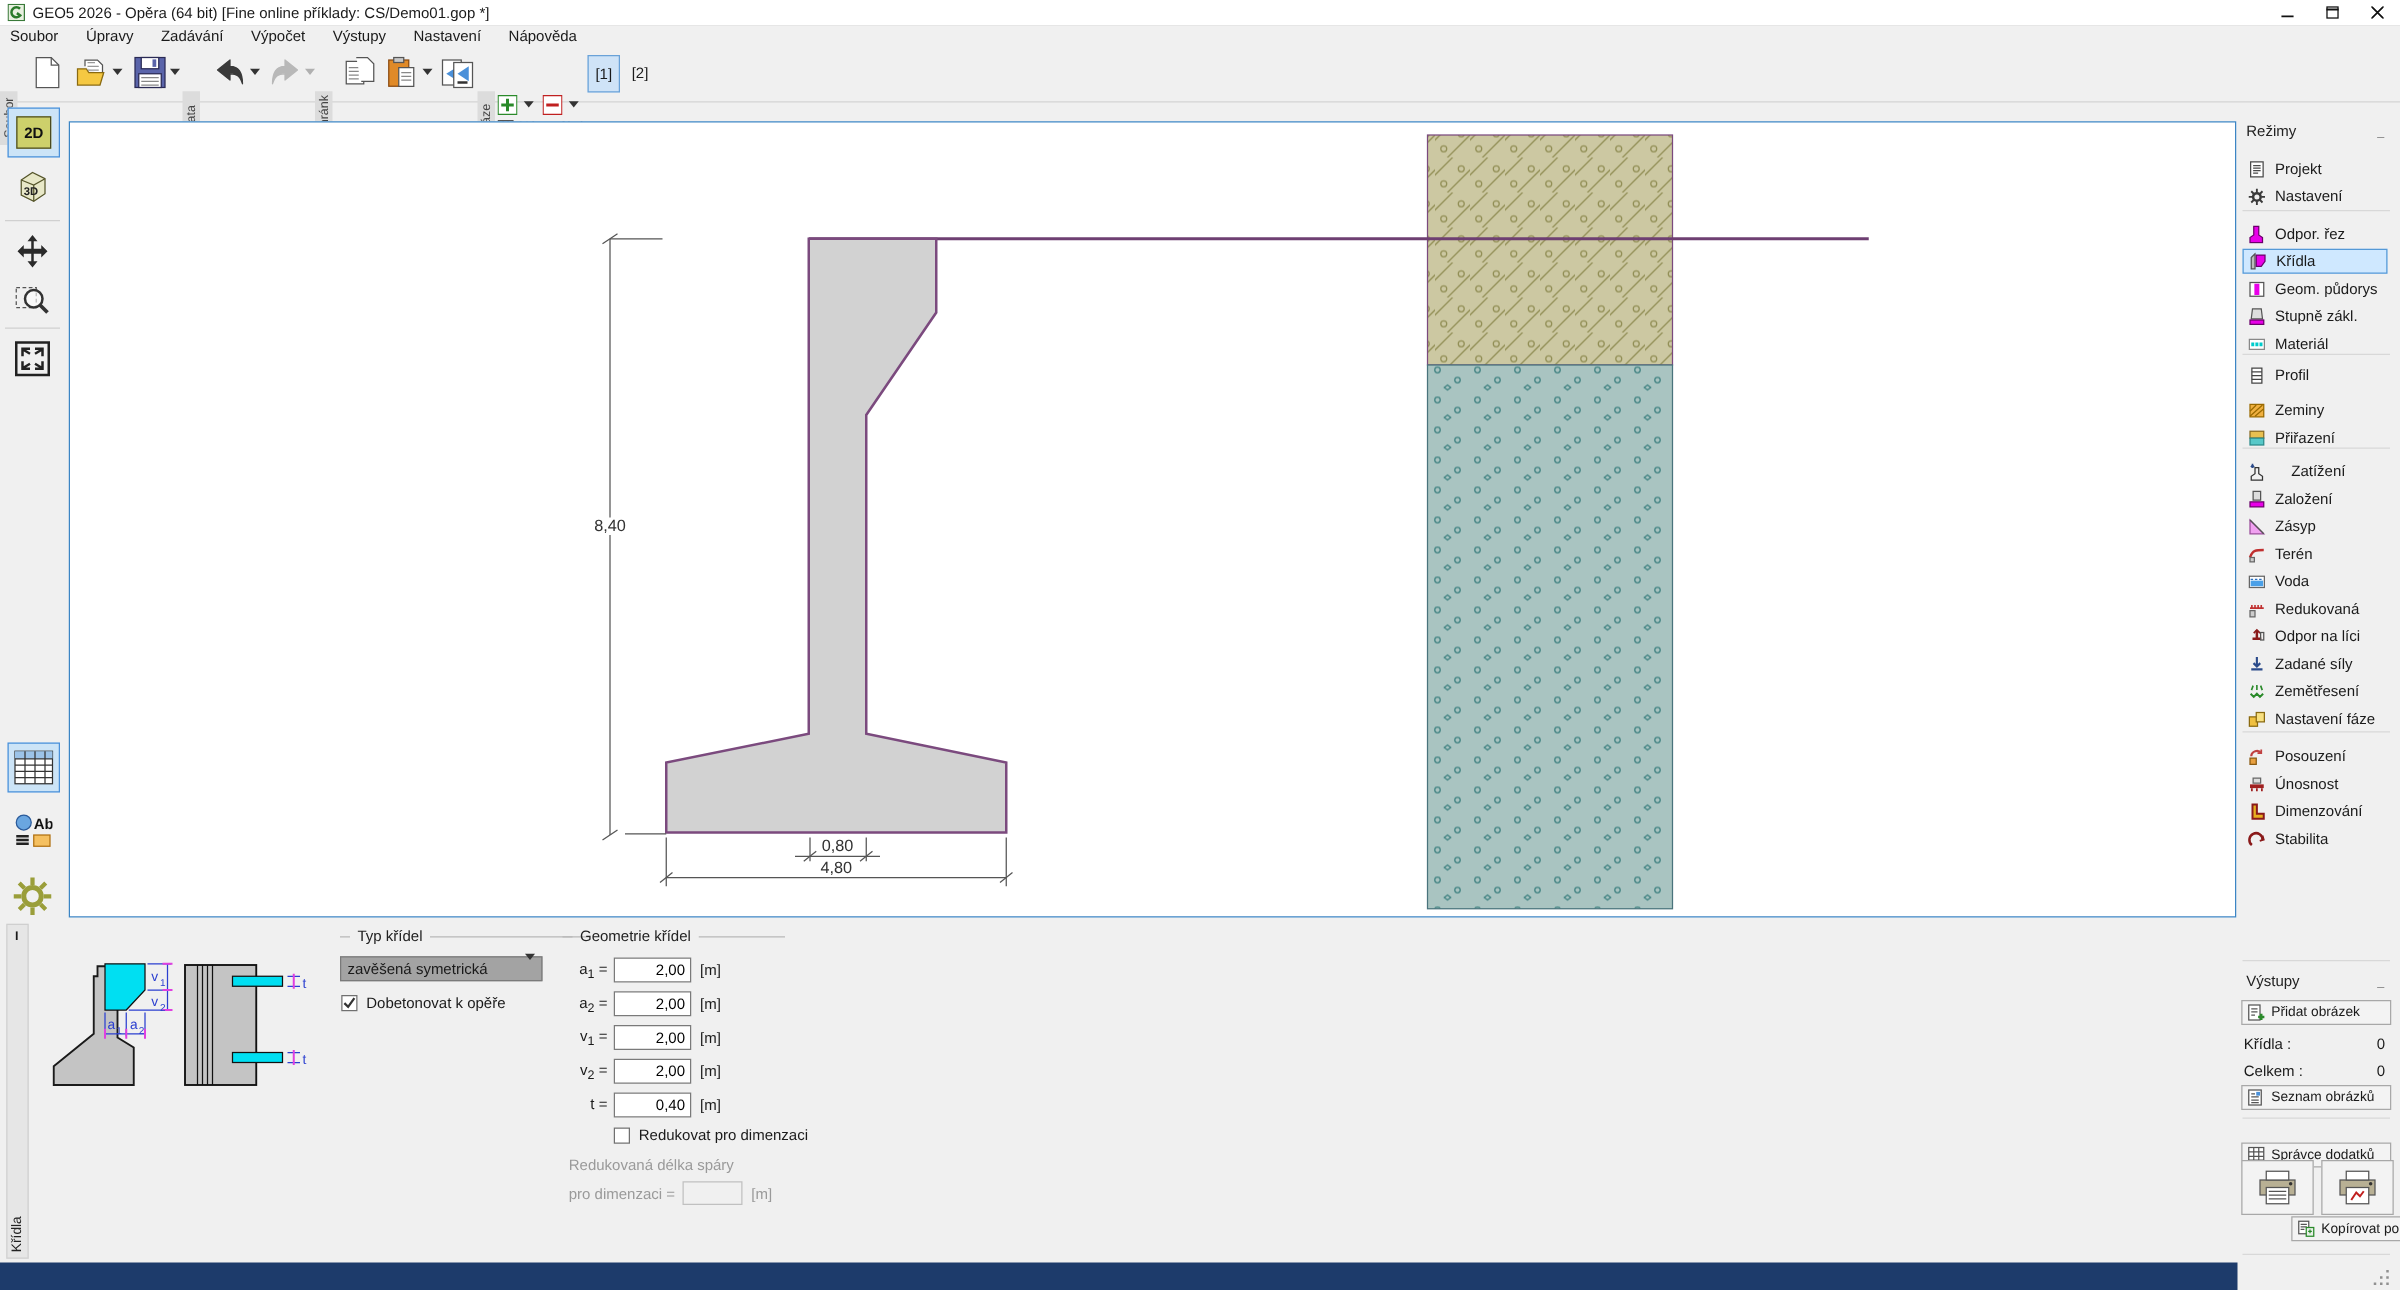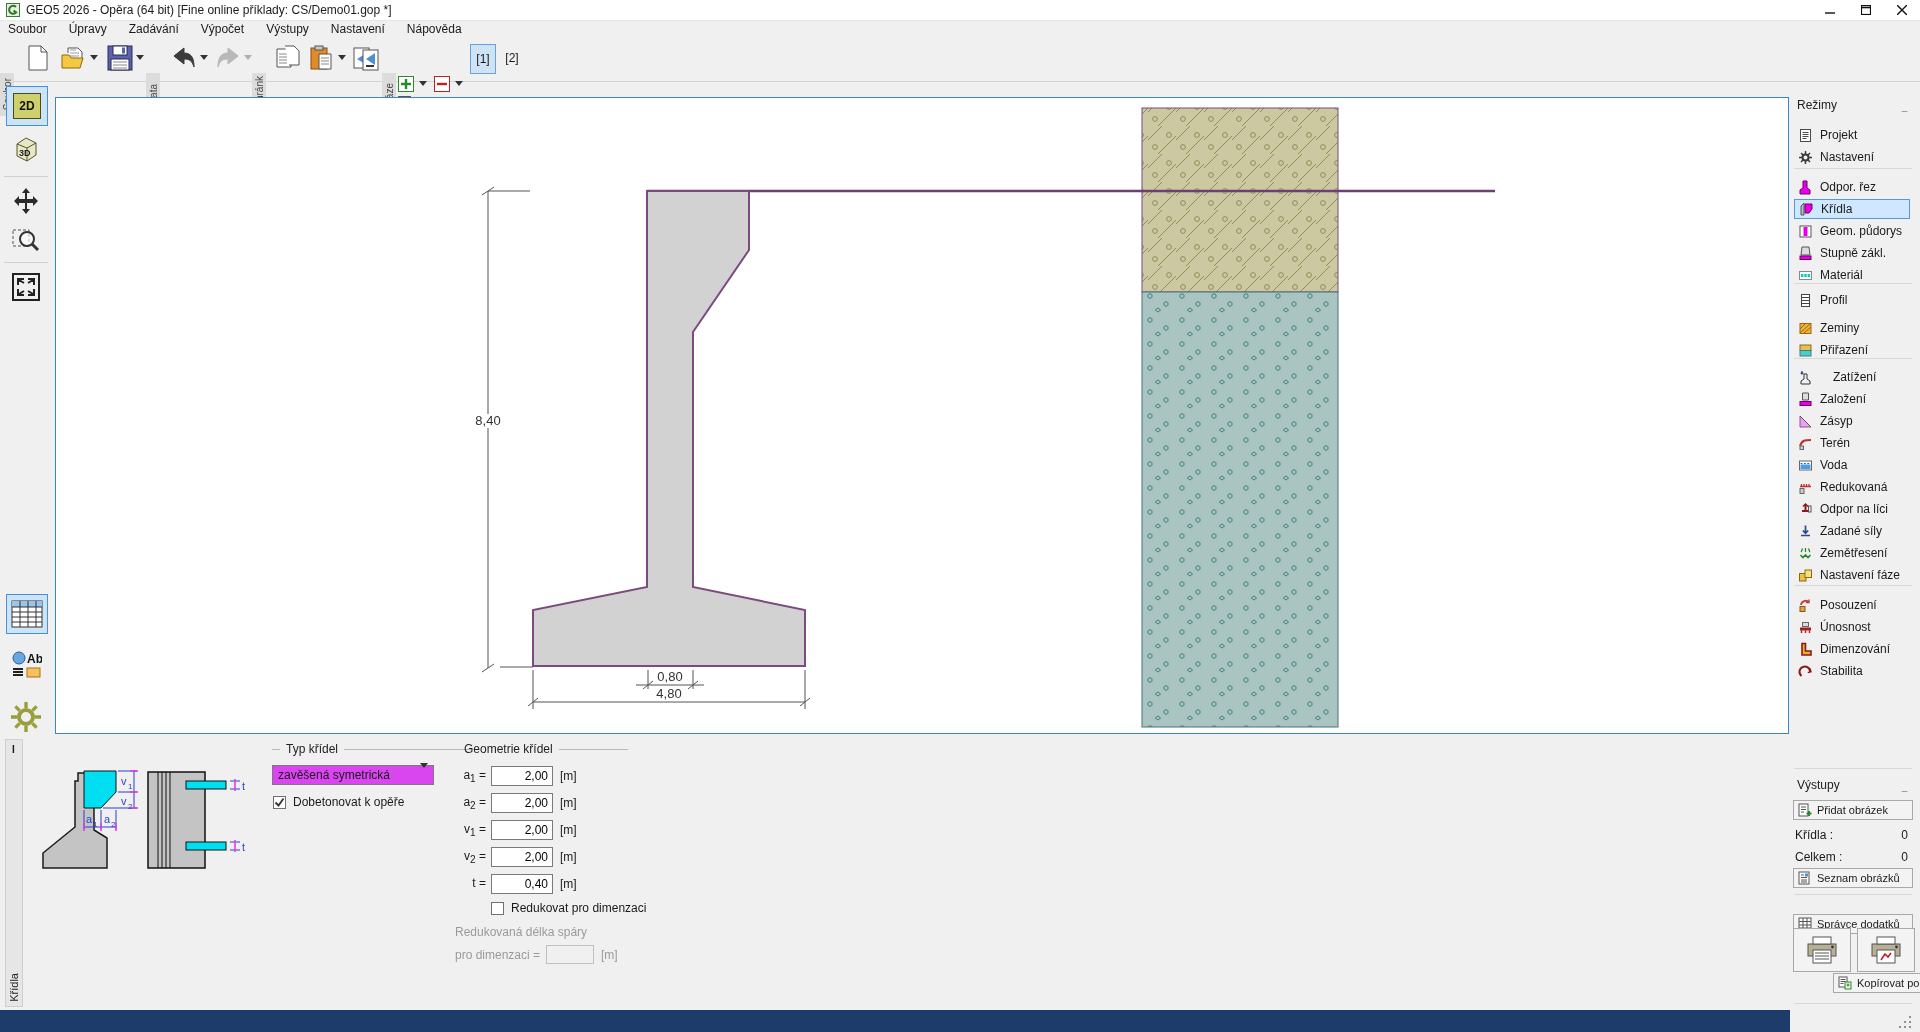--- a/index.html
+++ b/index.html
@@ -39,21 +39,21 @@
   .mi{width:15px;height:15px;flex:0 0 15px;display:flex;}
   .mlabel{white-space:nowrap;text-align:center;}
   .psep{left:1794px;width:118px;height:1px;background:#d8d8d8;}
   .obtn{left:1793px;width:120px;height:20px;background:#f3f3f3;border:1px solid #a8a8a8;display:flex;align-items:center;gap:5px;padding-left:4px;box-sizing:border-box;font-size:11px;white-space:nowrap;}
   .printbtn{width:56px;height:42px;background:#f3f3f3;border:1px solid #a8a8a8;display:flex;align-items:center;justify-content:center;}
   
   #bstrip{left:5px;top:739px;width:18px;height:268px;background:#e6e6e6;border:1px solid #cfcfcf;box-sizing:border-box;}
   #bstrip .vtext{position:absolute;left:2px;bottom:4px;writing-mode:vertical-rl;transform:rotate(180deg);font-size:11px;color:#222;}
   .grouptitle{display:flex;align-items:center;gap:6px;color:#222;}
   .gline{height:1px;background:#b8b8b8;flex:1 0 8px;}
-  .selectbox{background:#d946ef;border:1px solid #7a7a7a;display:flex;align-items:center;justify-content:space-between;padding:0 5px;box-sizing:border-box;}
+  .selectbox{background:#a3a3a3;border:1px solid #7a7a7a;display:flex;align-items:center;justify-content:space-between;padding:0 5px;box-sizing:border-box;}
   .cb{width:13px;height:13px;background:#fff;border:1px solid #707070;box-sizing:border-box;display:flex;align-items:center;justify-content:center;}
   .field{background:#fff;border:1px solid #7a7a7a;box-sizing:border-box;font-size:12px;text-align:right;padding:0 4px;font-family:"Liberation Sans",sans-serif;}
   .field:disabled,.field.disabled{background:#f0f0f0;border-color:#c0c0c0;}
   .rowlab{white-space:nowrap;}
   .graytxt{color:#9a9a9a;}
   
   #statusbar{left:0;top:1010px;width:1790px;height:22px;background:#1d3b6b;}
   #grip{left:1899px;top:1016px;width:14px;height:12px;}
   #grip i{position:absolute;width:2px;height:2px;background:#909090;}
   svg{display:block;}

